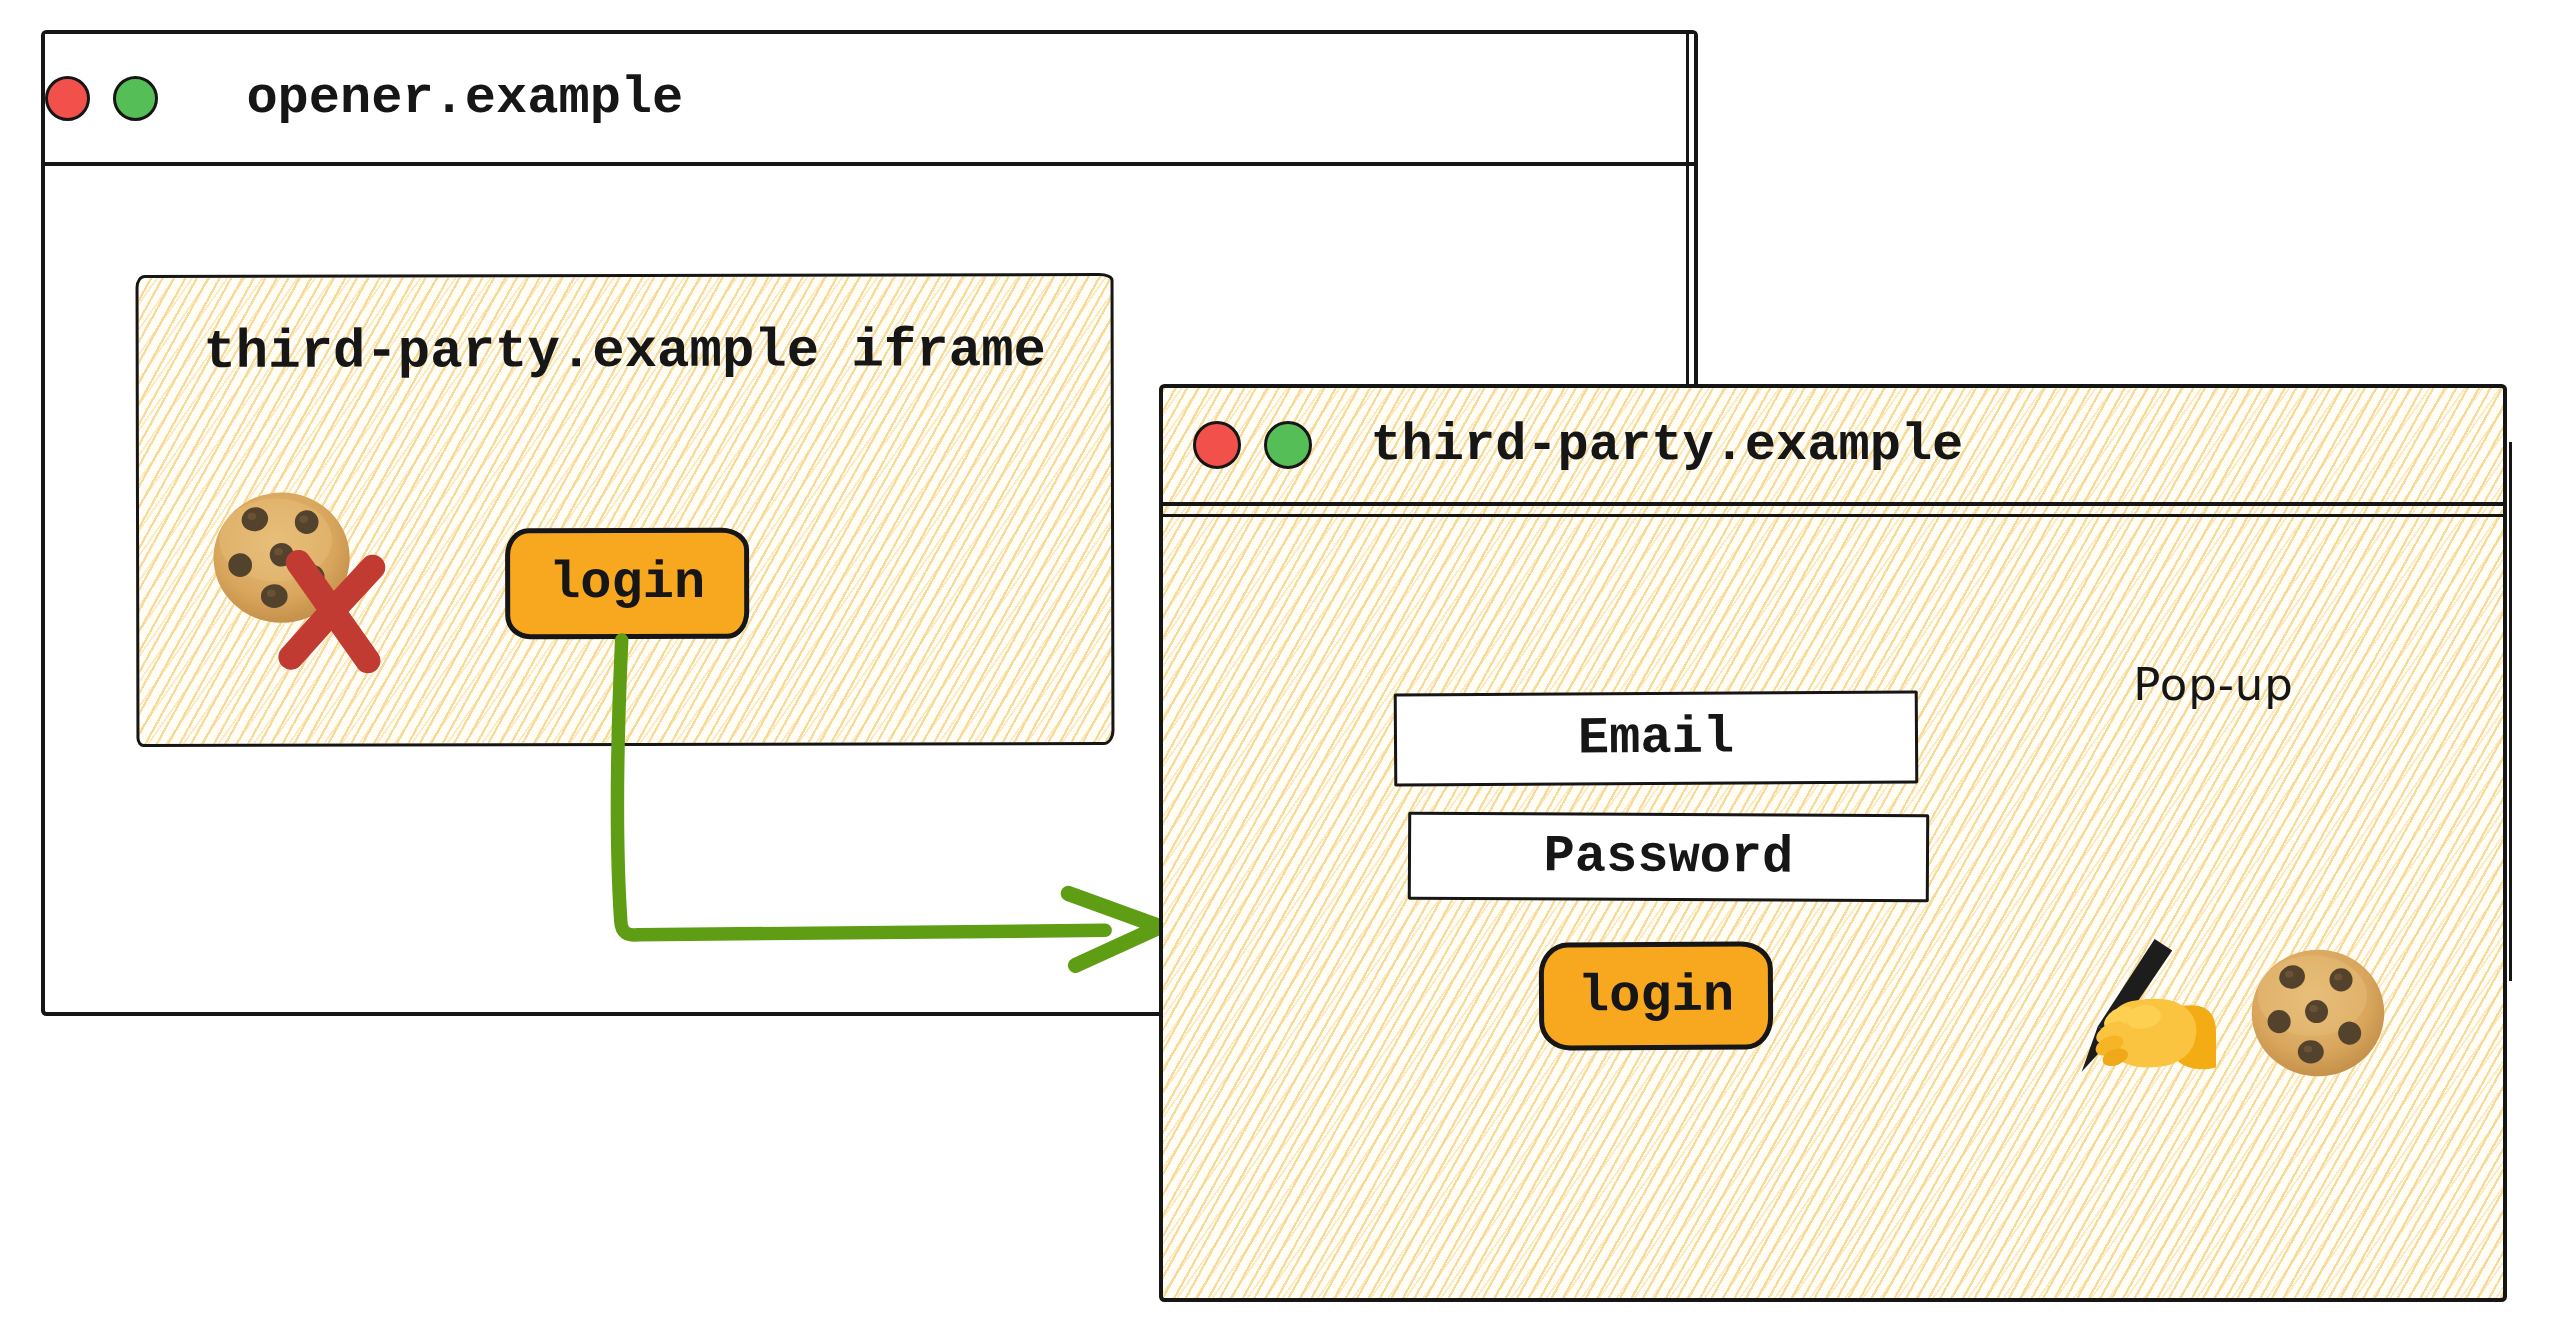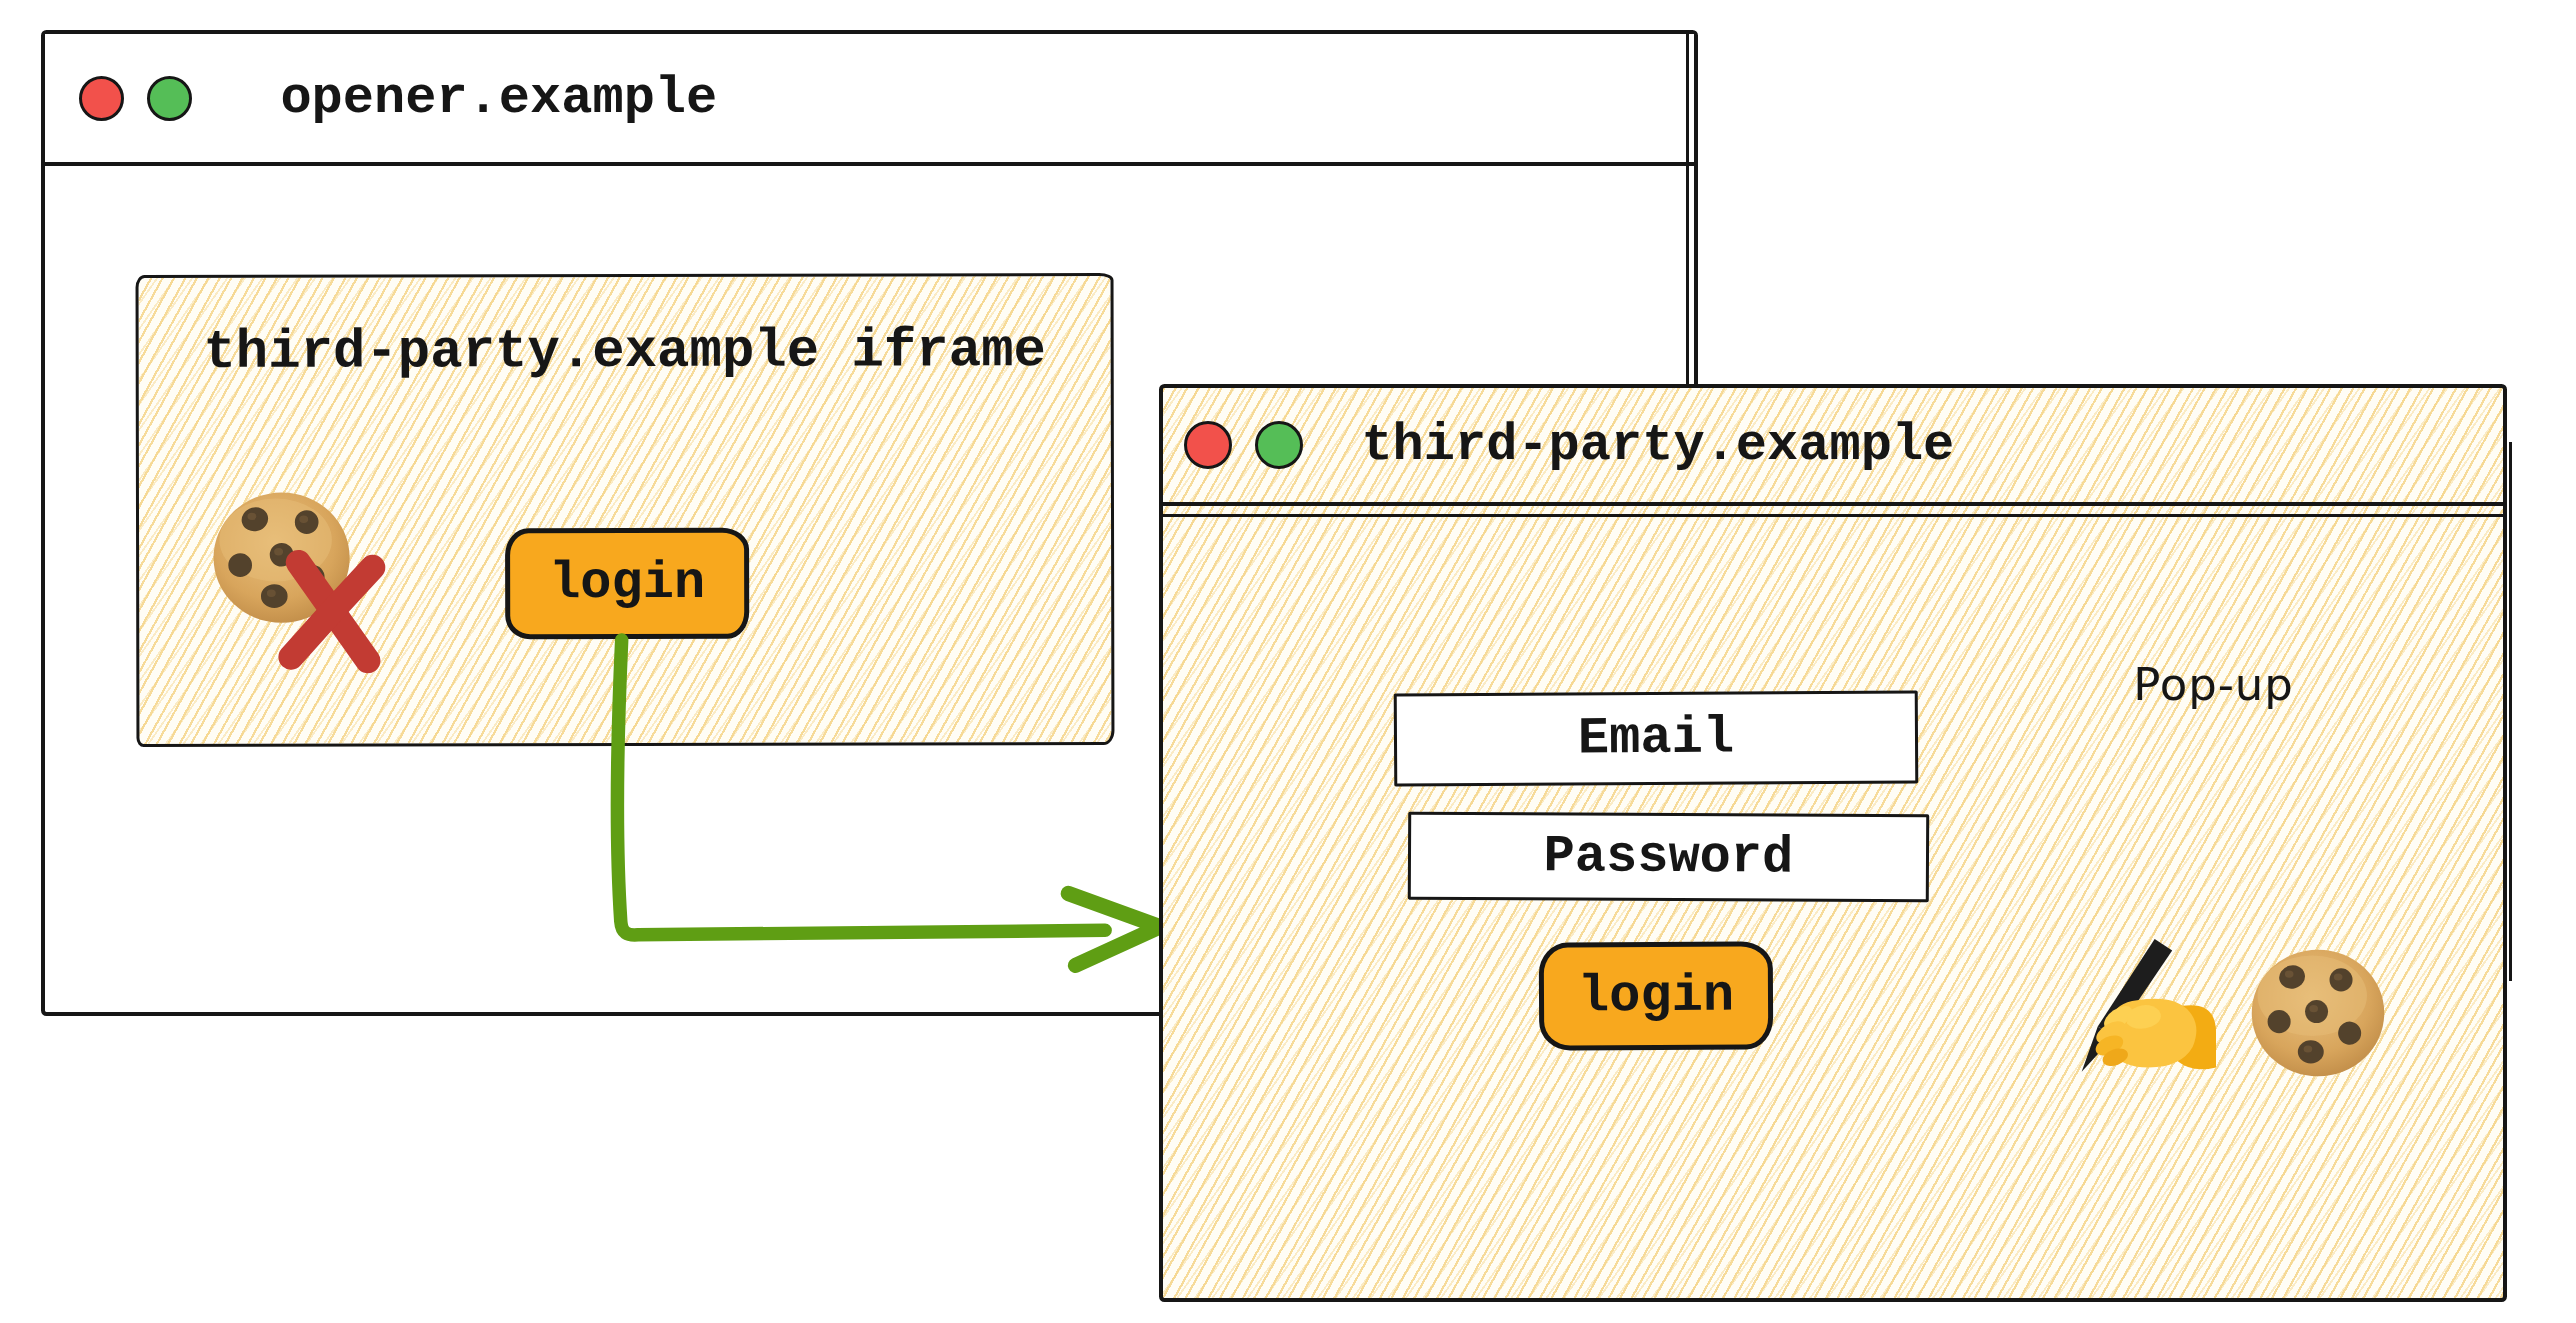--- a/index.html
+++ b/index.html
@@ -34,22 +34,22 @@
   }
   #popup-window {
     left: 1159px; top: 384px; width: 1348px; height: 918px;
   }
 
   .titlebar {
     position: relative;
     display: flex; align-items: center;
     border-bottom: 4.5px solid #161616;
   }
-  #opener-titlebar { height: 132px; padding-left: 34px; background:#ffffff; }
-  #popup-titlebar  { height: 118px; padding-left: 21px; }
+  #opener-titlebar { height: 132px; background:#ffffff; }
+  #popup-titlebar  { height: 118px; padding-left: 30px; }
 
   .dot {
     border: 3.6px solid #161616;
     border-radius: 50%;
     flex: 0 0 auto;
   }
   #opener-titlebar .dot { width: 45px; height: 45px; }
   #popup-titlebar  .dot { width: 48px; height: 48px; }
   .dot.red   { background: #F2514B; }
   .dot.green { background: #55BE57; margin-left: 23.4px; }

